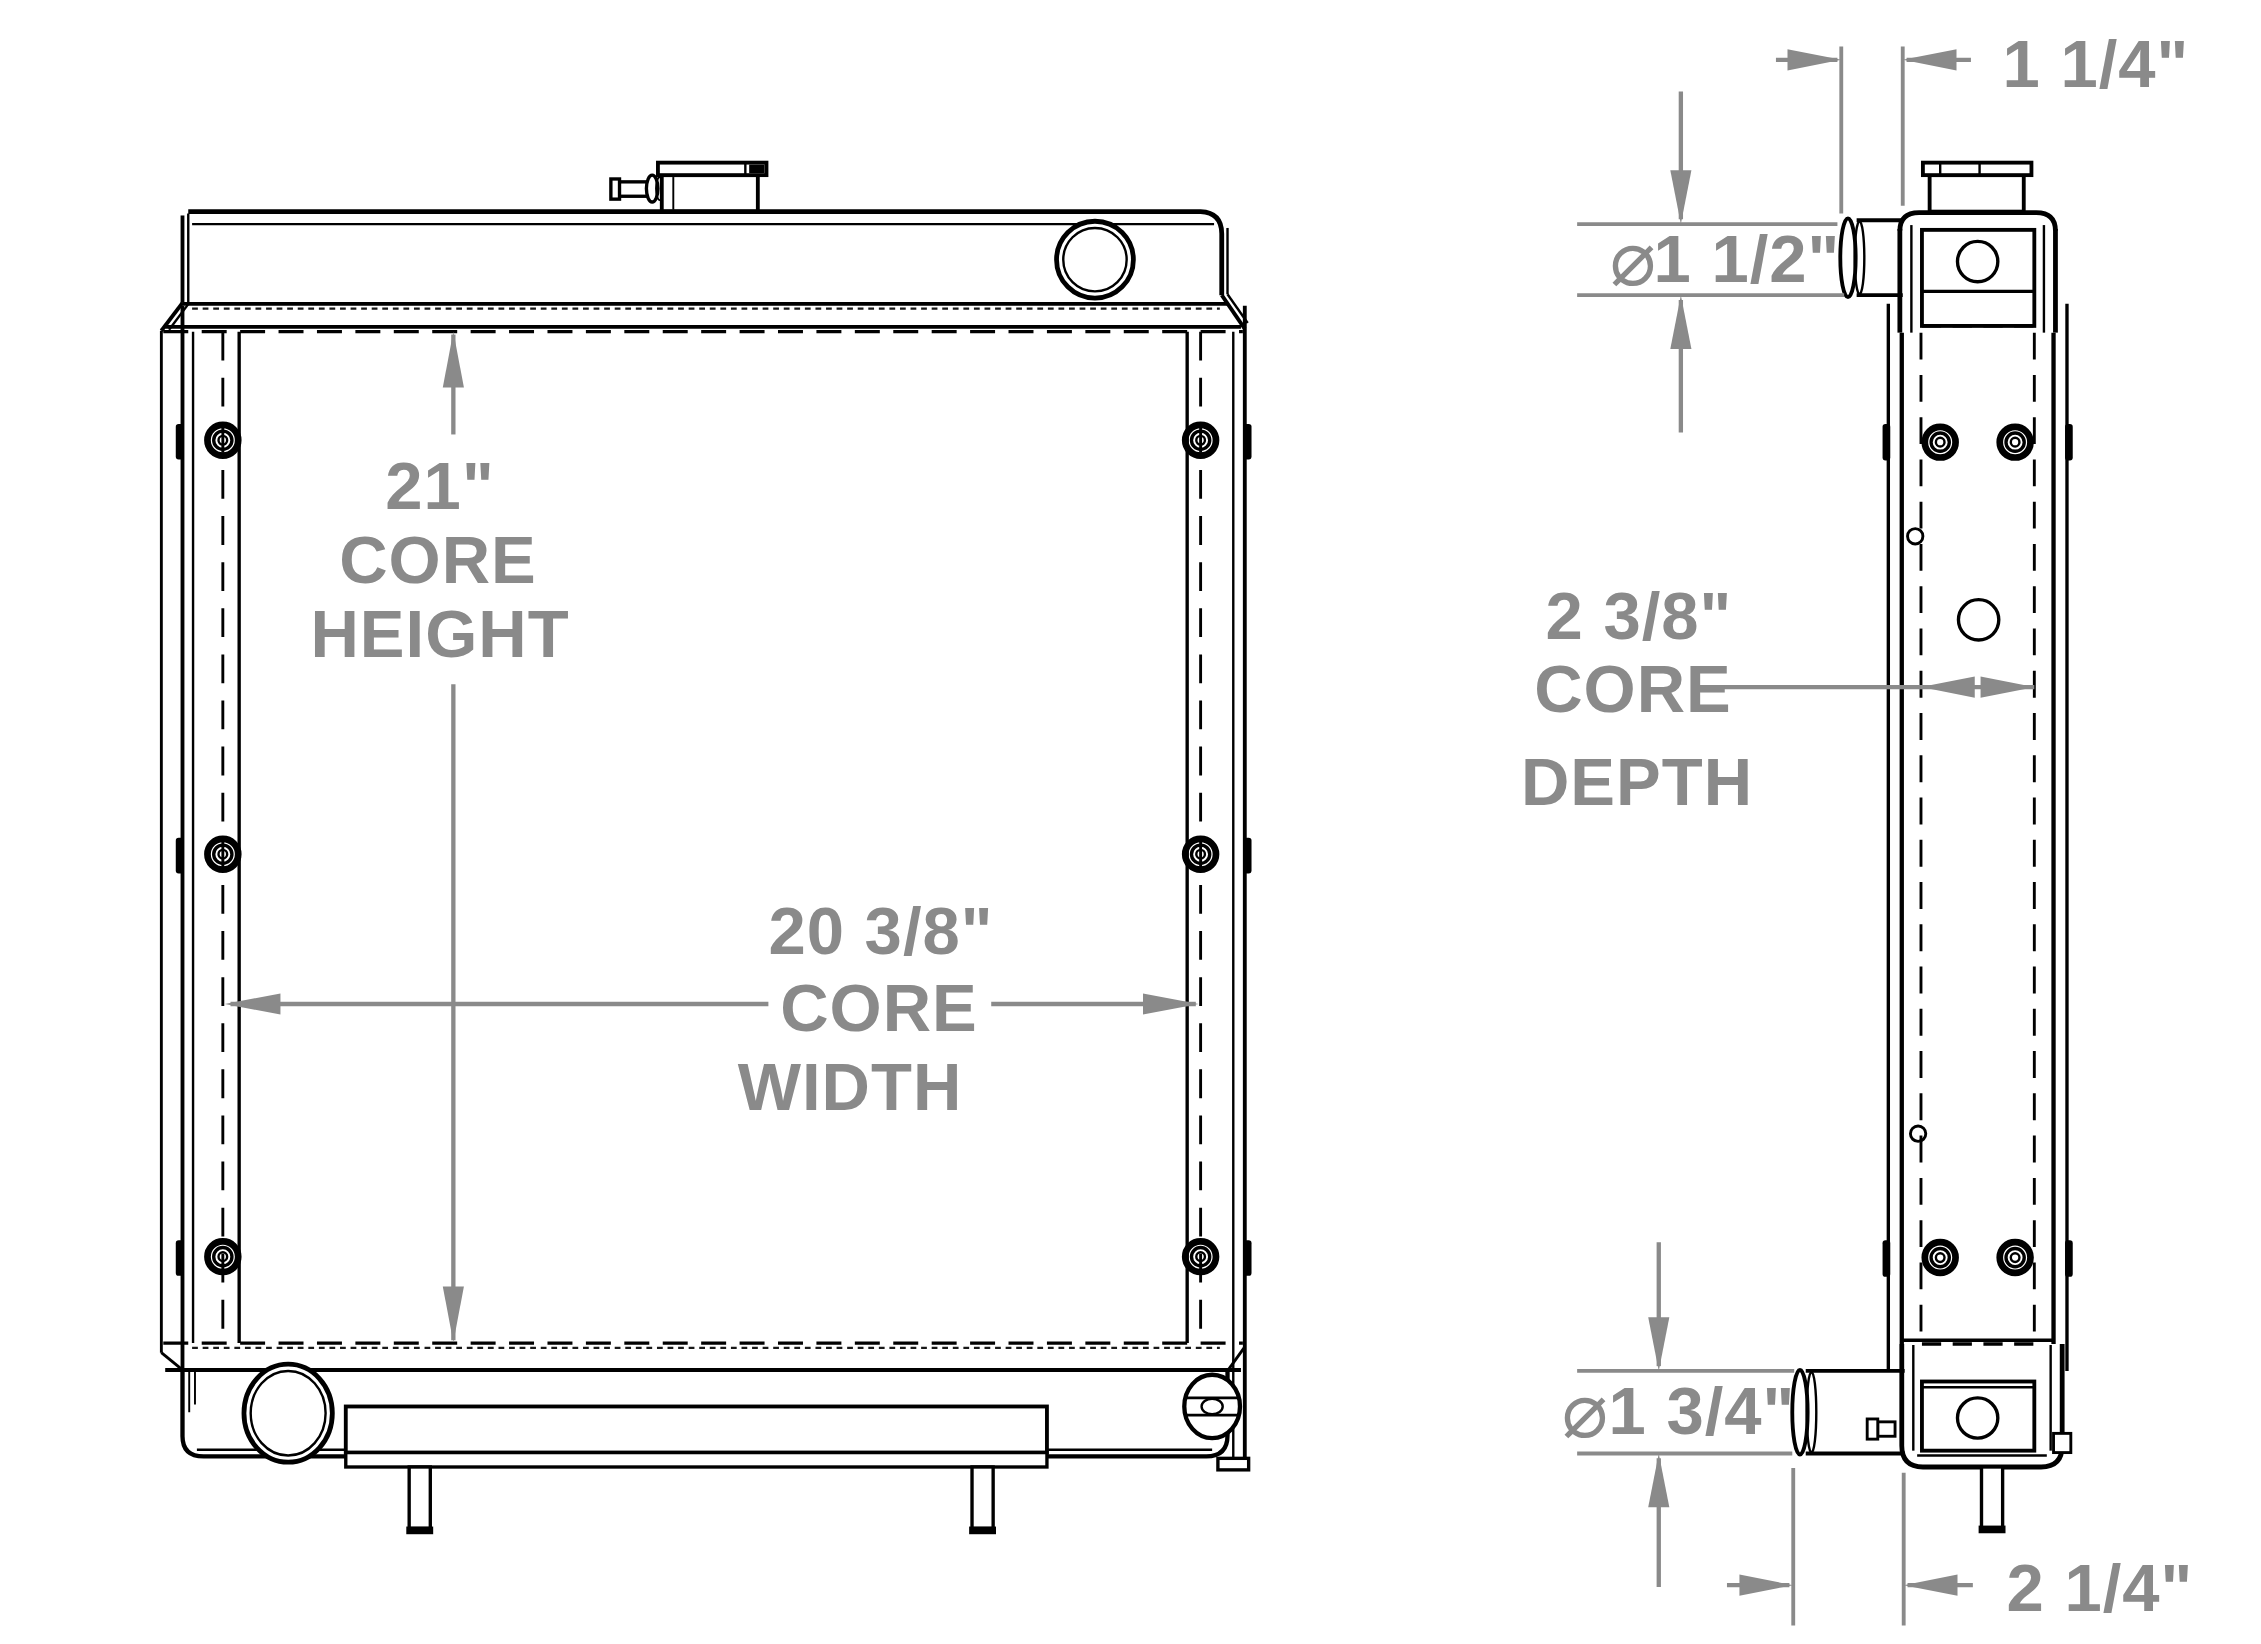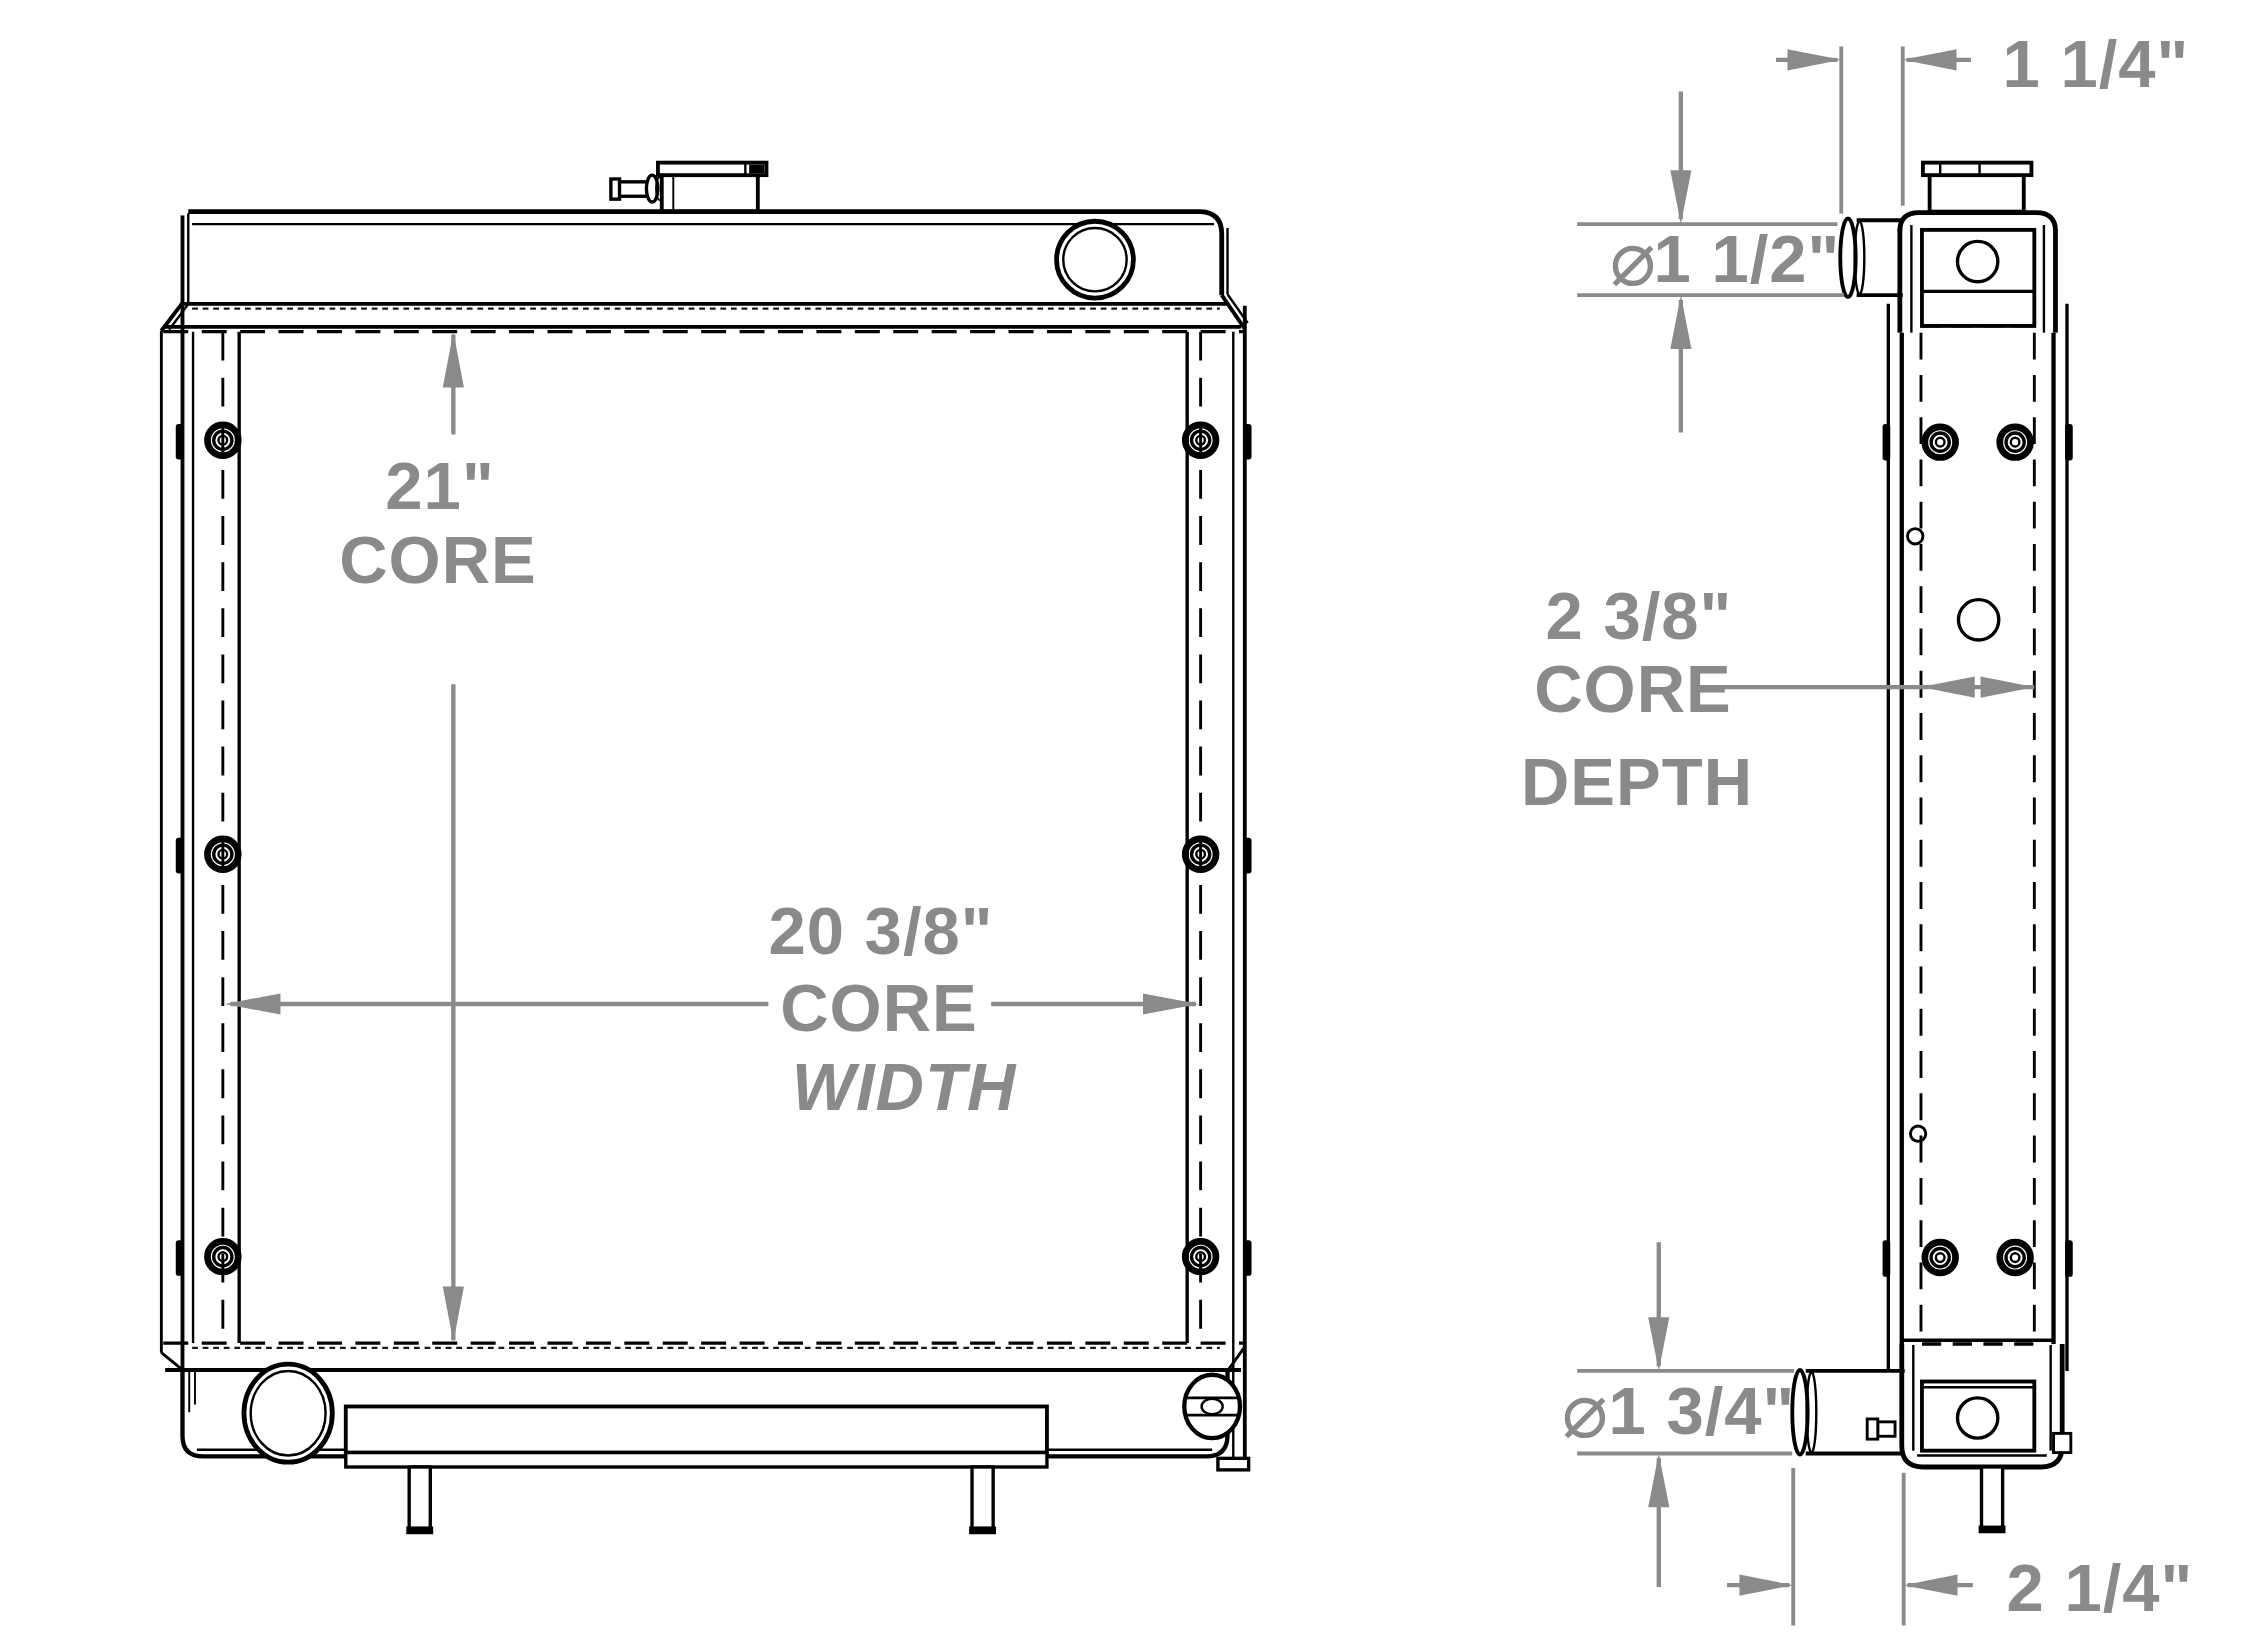--- a/index.html
+++ b/index.html
@@ -304,24 +304,25 @@
         <polygon class="dimf" points="1867,1650 1811,1639 1811,1661"></polygon>
         <line class="dim" x1="1986" y1="1650" x2="2054" y2="1650" stroke-width="4.5"></line>
         <polygon class="dimf" points="1982,1650 2038,1639 2038,1661"></polygon>
       </g>
     </g>
   </g>
 </svg>
 
 <span class="label" style="left:440px; top:485px;">21"</span>
 <span class="label" style="left:438px; top:559px;">CORE</span>
+<span class="label" style="left:440px; top:633px;">HEIGHT</span>
 
 <span class="label" style="left:881px; top:930px;">20 3/8"</span>
 <span class="label" style="left:879px; top:1007px;">CORE</span>
-<span class="label" style="left:904px; top:1086px;font-style:italic;">WIDTH</span>
+<span class="label" style="left:850px; top:1086px;">WIDTH</span>
 
 <span class="label" style="left:2096px; top:63px;">1 1/4"</span>
 
 <span class="label sym" style="left:1633px; top:258px;">⌀</span>
 <span class="label" style="left:1747px; top:258px;">1 1/2"</span>
 
 <span class="label" style="left:1639px; top:615px;">2 3/8"</span>
 <span class="label" style="left:1633px; top:688px;">CORE</span>
 <span class="label" style="left:1637px; top:761px;margin-top:20px;">DEPTH</span>
 

